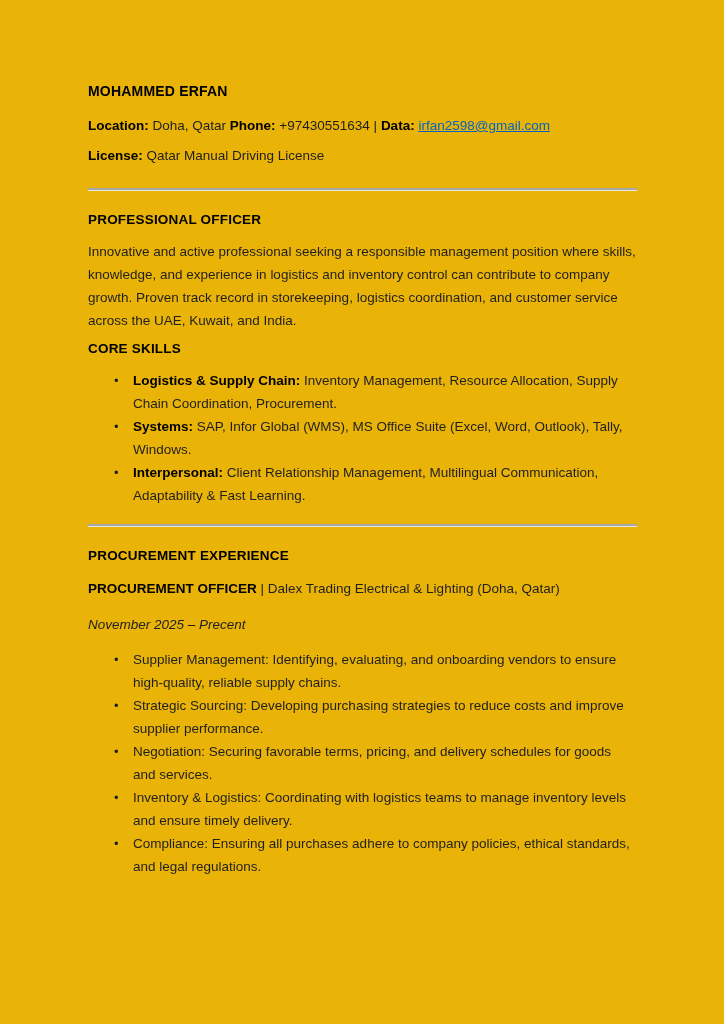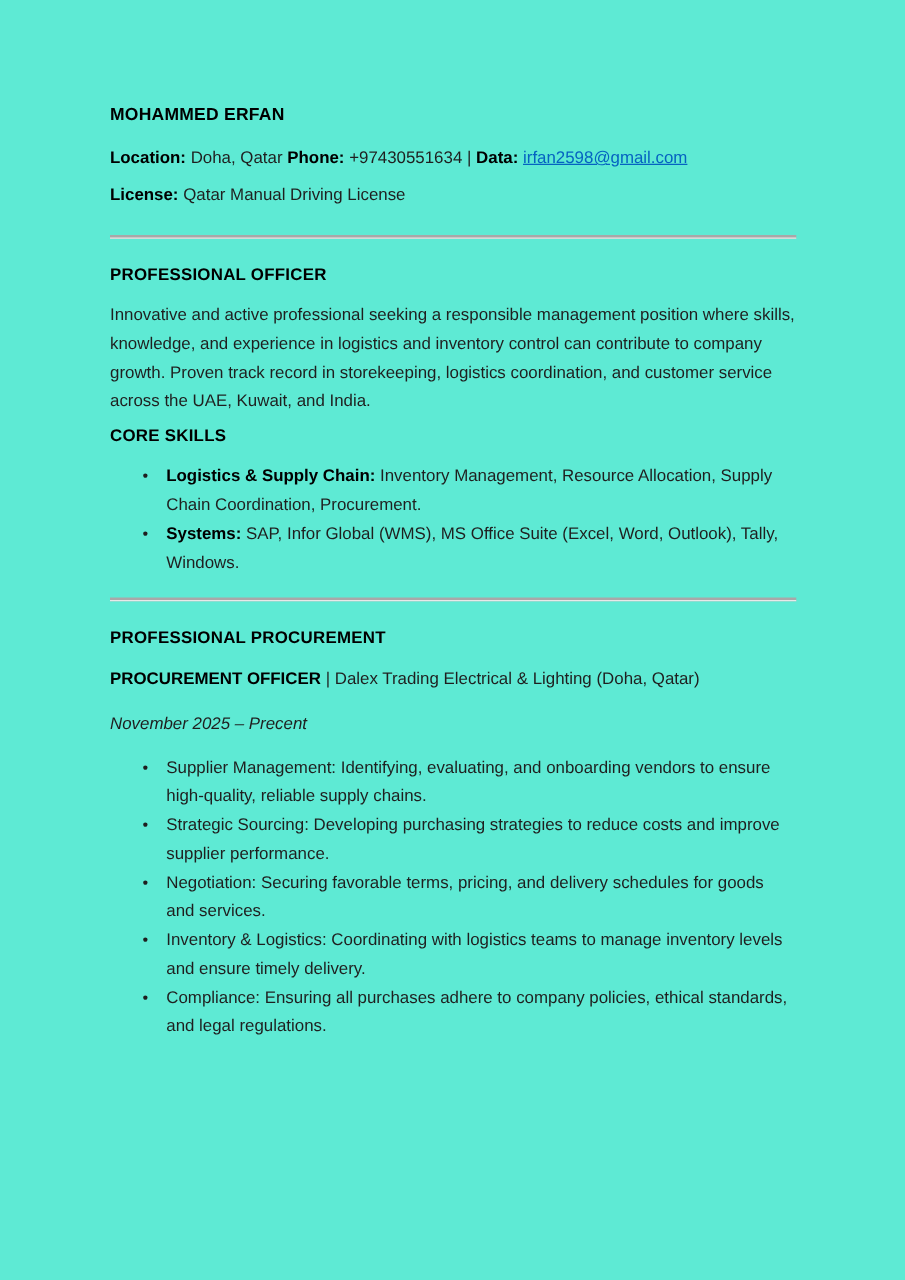--- a/index.html
+++ b/index.html
@@ -5,21 +5,21 @@
   html, body {
     margin: 0;
     padding: 0;
     background: #ffffff;
   }
   .page {
     position: relative;
     width: 724px;
     height: 1024px;
     box-sizing: border-box;
-    background: #5eead4;
+    background: #eab308;
     padding: 83px 87px 0 88px;
     font-family: "Liberation Sans", "DejaVu Sans", sans-serif;
     font-size: 13.5px;
     line-height: 23px;
     color: #1f1f1f;
     overflow: hidden;
   }
   .name {
     margin: 0;
     font-size: 14px;
@@ -109,25 +109,29 @@
   <h2 class="section-heading tight">CORE SKILLS</h2>
   <ul class="bullets">
     <li>
       <span class="b">Logistics &amp; Supply Chain:</span>
       <span>Inventory Management, Resource Allocation, Supply Chain Coordination, Procurement.</span>
     </li>
     <li>
       <span class="b">Systems:</span>
       <span>SAP, Infor Global (WMS), MS Office Suite (Excel, Word, Outlook), Tally, Windows.</span>
     </li>
+    <li>
+      <span class="b">Interpersonal:</span>
+      <span>Client Relationship Management, Multilingual Communication, Adaptability &amp; Fast Learning.</span>
+    </li>
   </ul>
 
   <div class="divider second"></div>
 
-  <h2 class="section-heading">PROFESSIONAL PROCUREMENT</h2>
+  <h2 class="section-heading">PROCUREMENT EXPERIENCE</h2>
 
   <p class="job-line">
     <span class="job-title">PROCUREMENT OFFICER</span>
     <span>|</span>
     <span>Dalex Trading Electrical &amp; Lighting (Doha, Qatar)</span>
   </p>
 
   <p class="dates-line">November 2025 – Precent</p>
 
   <ul class="bullets">

